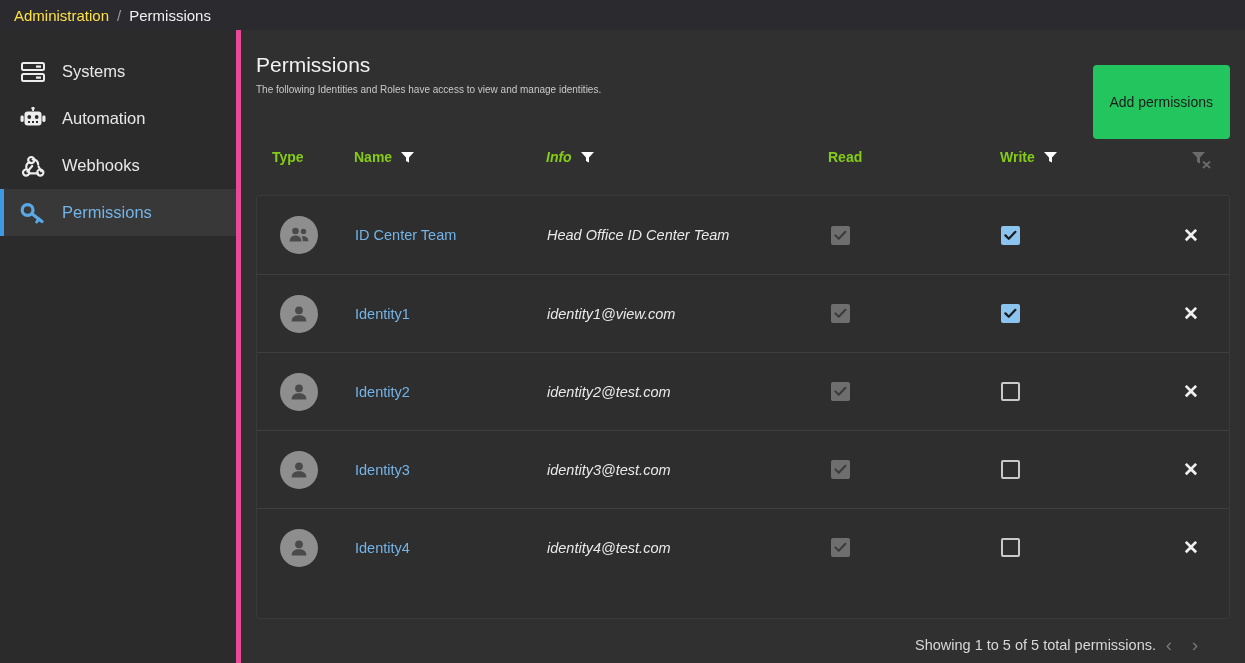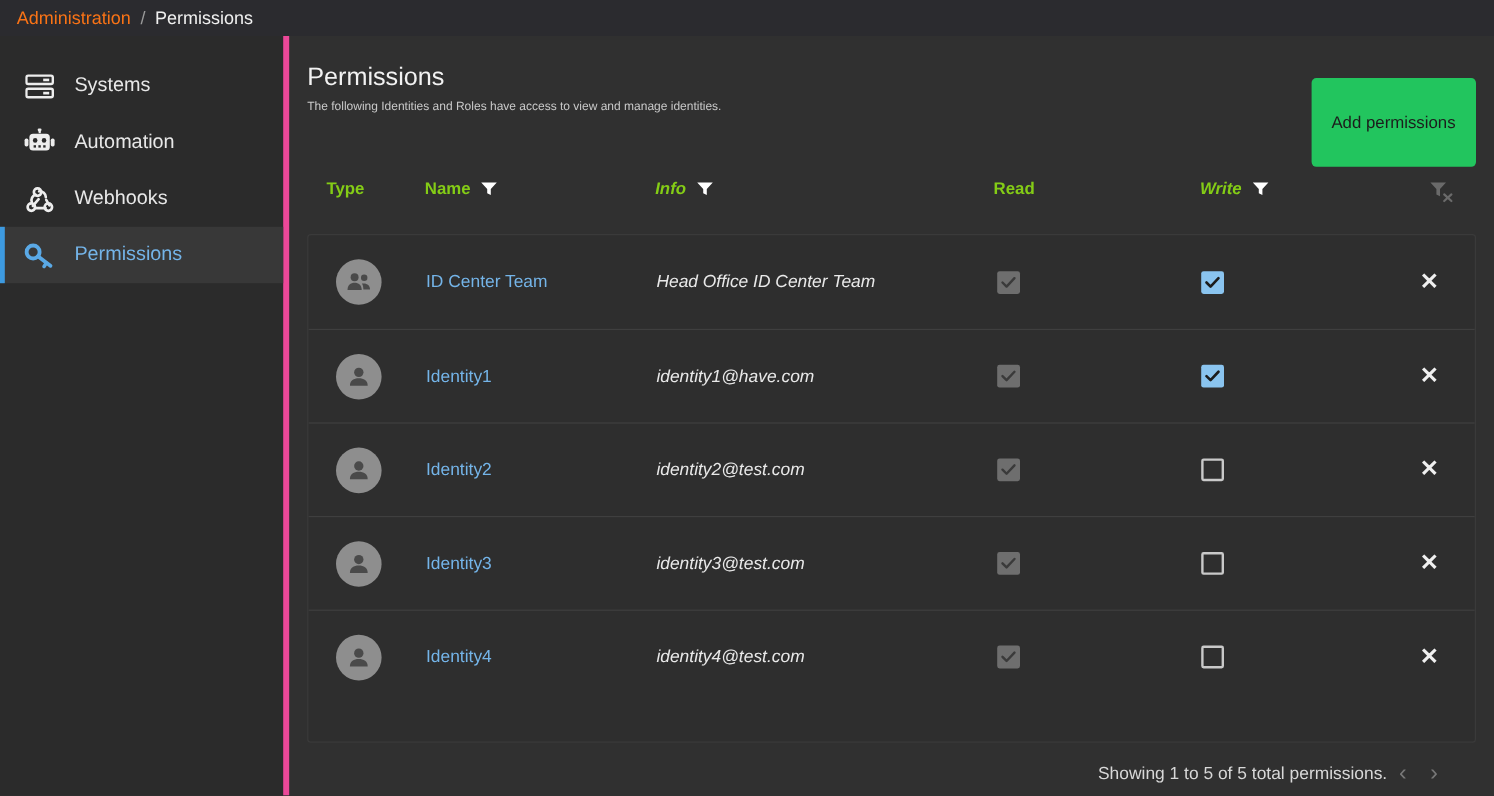--- a/index.html
+++ b/index.html
@@ -15,21 +15,21 @@
   
   .breadcrumb-bar {
     height: 30px;
     background: #2b2b2f;
     display: flex;
     align-items: center;
     padding-left: 14px;
     font-size: 15px;
     gap: 8px;
   }
-  .bc-link { color: #f97316; cursor: pointer; }
+  .bc-link { color: #fde047; cursor: pointer; }
   .bc-sep  { color: #9a9a9a; }
   .bc-current { color: #f0f0f0; }
 
   
   .body-wrap {
     display: flex;
     height: 633px;
     background: #303030;
   }
 
@@ -127,21 +127,21 @@
     align-items: center;
     height: 78px;
     border-top: 1px solid #3f3f3f;
   }
   .t-row:first-child { border-top: none; justify-content: space-between; }
 
   .c-type  { flex: 0 0 84px; display: flex; justify-content: center; }
   .c-name  { flex: 0 0 196px; padding-left: 14px; }
   .c-info  { flex: 0 0 280px; padding-left: 10px; font-style: italic; }
   .c-read  { flex: 0 0 170px; display: flex; justify-content: flex-start; padding-left: 14px;}
-  .c-write { flex: 0 0 166px; display: flex; justify-content: flex-start; padding-left: 14px; font-style: italic;}
+  .c-write { flex: 0 0 166px; display: flex; justify-content: flex-start; padding-left: 14px;}
   .c-act   { flex: 1; display: flex; justify-content: center; }
 
   
   .table-head .c-type  { justify-content: flex-start; padding-left: 16px; }
   .table-head .c-name,
   .table-head .c-info,
   .table-head .c-read,
   .table-head .c-write { display: flex; align-items: center; gap: 8px; }
   .table-head .c-read  { padding-left: 12px; }
   .table-head .c-write { padding-left: 14px; }
@@ -371,21 +371,21 @@
             <svg width="22" height="20" viewBox="0 0 22 20">
               <circle cx="11" cy="6.3" r="3.9" fill="#4a4a4a"></circle>
               <path d="M3.6 17.4 C3.6 12.9 6.9 11.2 11 11.2 C15.1 11.2 18.4 12.9 18.4 17.4 Z" fill="#4a4a4a"></path>
             </svg>
           </span>
         </div>
         <div class="c-name">
           <span class="name-link">Identity1</span>
         </div>
         <div class="c-info">
-          <span class="info-text">identity1@have.com</span>
+          <span class="info-text">identity1@view.com</span>
         </div>
         <div class="c-read">
           <span class="cb disabled-checked">
             <svg width="13" height="11" viewBox="0 0 13 11">
                 <path d="M1.4 5.4 L4.8 8.8 L11.4 1.8" stroke="#3a3a3a" stroke-width="2" fill="none" stroke-linecap="round" stroke-linejoin="round"></path>
               </svg>
           </span>
         </div>
         <div class="c-write">
           <span class="cb checked">

